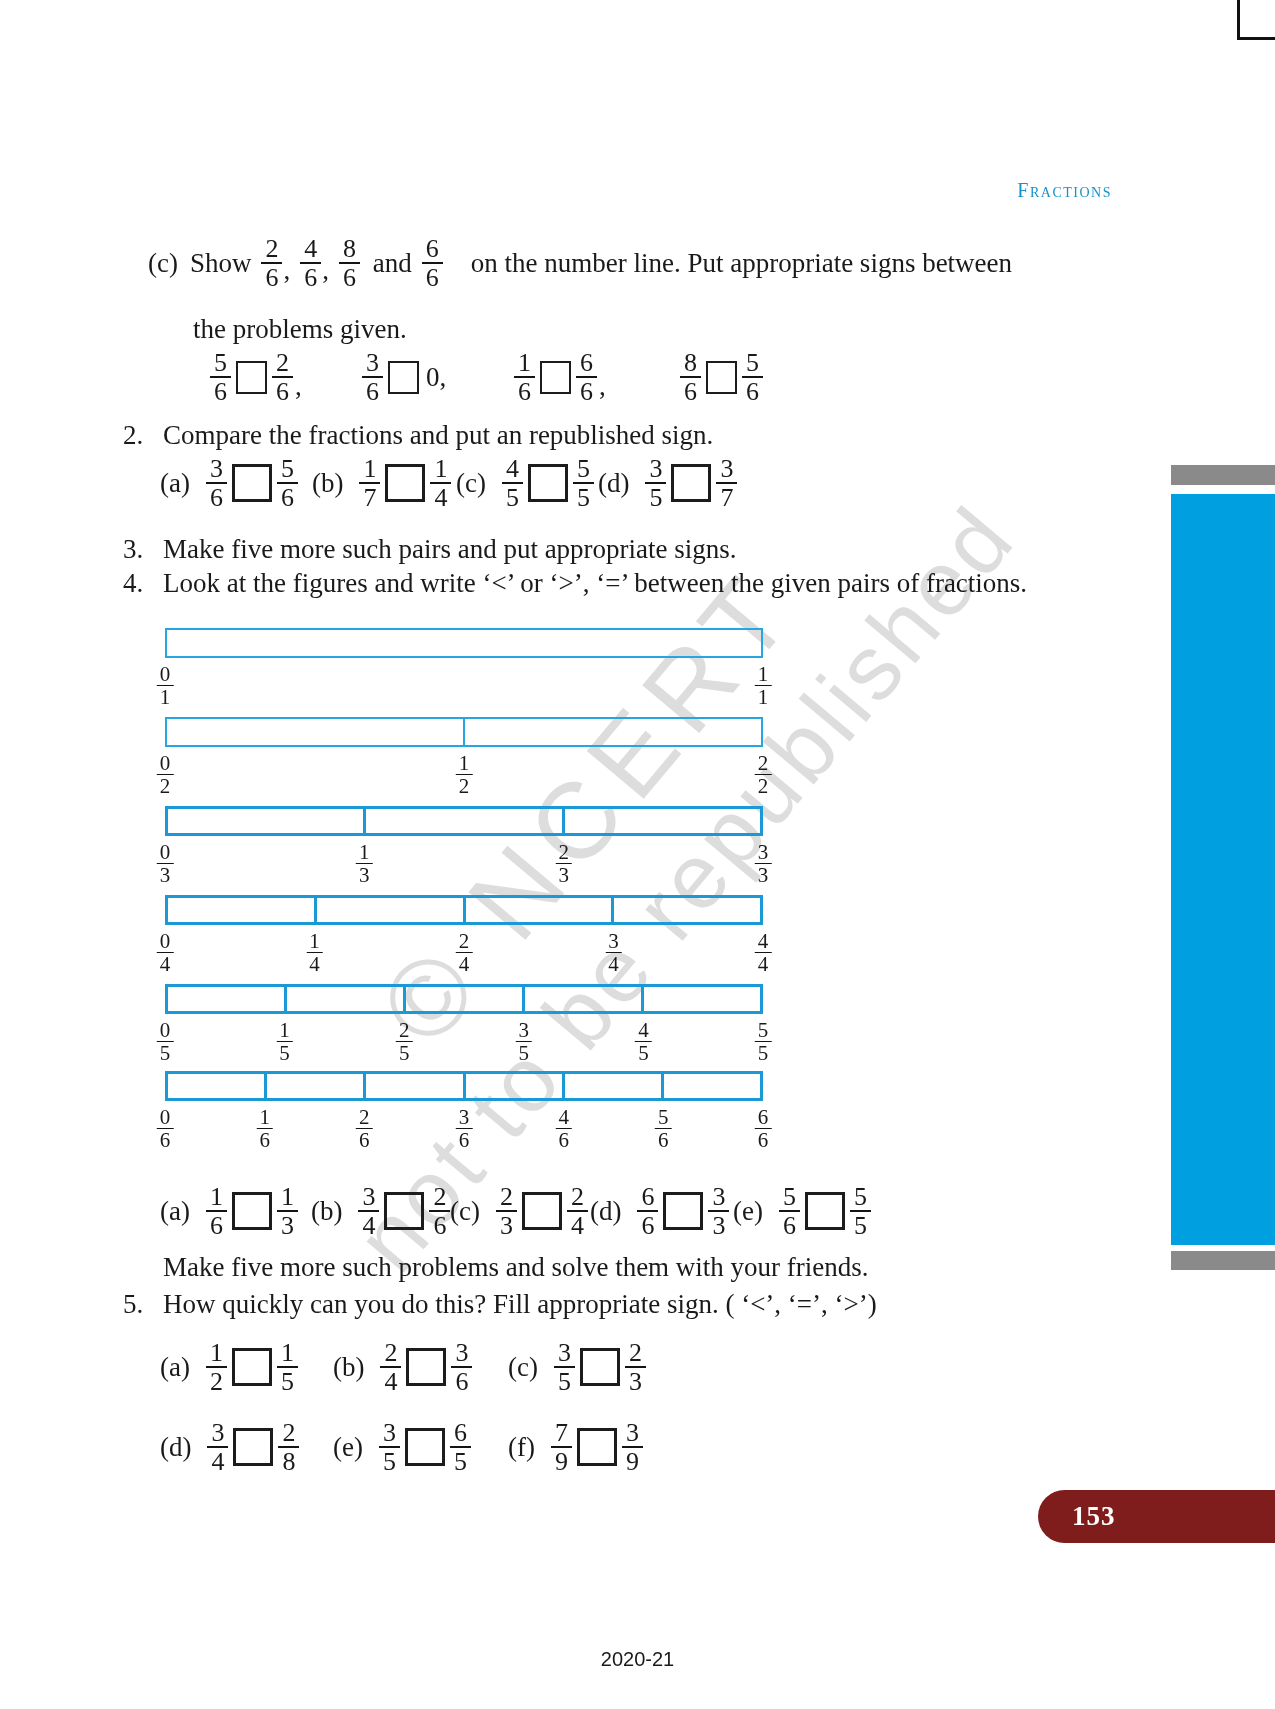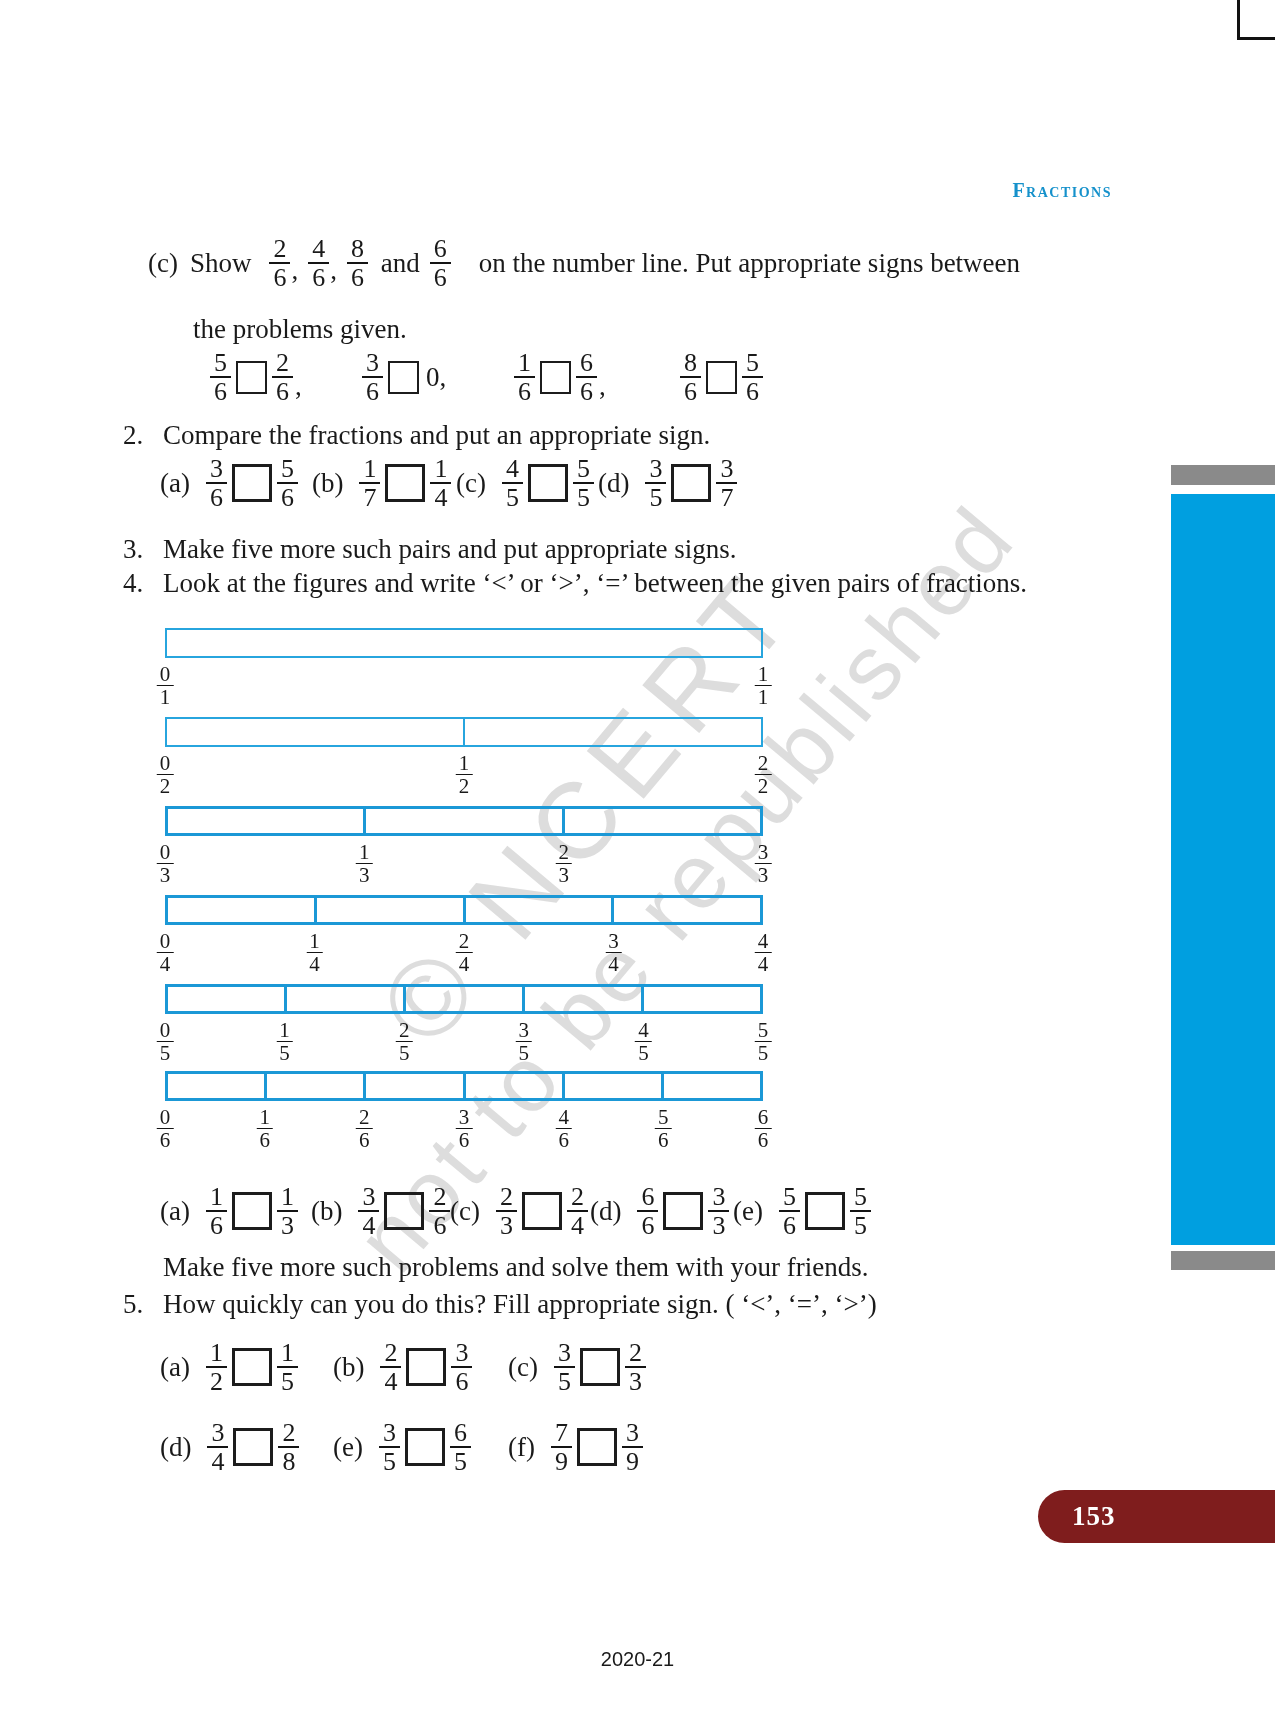--- a/index.html
+++ b/index.html
@@ -20,21 +20,21 @@
   
   #corner-mark { position:absolute; left:1237px; top:0; width:37px; height:37px;
     border-left:3px solid #111; border-bottom:3px solid #111; }
   .rail { position:absolute; left:1171px; width:104px; }
   #rail-gray-top    { top:465px;  height:20px; }
   #rail-blue        { top:494px;  height:751px; }
   #rail-gray-bottom { top:1251px; height:19px; }
   
   #chapter-header {
     position:absolute; top:179px; right:163px;
-    font-size:20px; font-weight:bold; letter-spacing:1.5px;
+    font-size:20px; font-weight:normal; letter-spacing:1.5px;
     font-variant:small-caps;
     text-align:right;
   }
   #page-badge {
     position:absolute; left:1038px; top:1490px; width:237px; height:53px;
     border-radius:27px 0 0 27px; display:flex; align-items:center;
     color:#fff; font-size:27px; font-weight:bold; padding-left:34px;
     box-sizing:border-box; letter-spacing:1px;
   }
   #footer-year {
@@ -83,21 +83,21 @@
   <div id="corner-mark"></div>
   <div id="rail-gray-top" class="rail" style="background: rgb(138, 138, 138);"></div>
   <div id="rail-blue" class="rail" style="background: rgb(0, 159, 224);"></div>
   <div id="rail-gray-bottom" class="rail" style="background: rgb(138, 138, 138);"></div>
 
   <div id="chapter-header" style="color: rgb(21, 145, 203);">Fractions</div>
 
   <div class="abs" style="left:148px; top:236px;">
     <div id="qc-line">
         <span class="word" style="margin-right: 12px;">(c)</span>
-        <span class="word" style="margin-right: 18px; font-family: Liberation Serif, serif;">Show</span>
+        <span class="word" style="margin-right: 10px; font-family: Liberation Serif, serif;">Show</span>
         <span class="frac">
           <span class="num">2</span>
           <span class="den">6</span>
         </span>
         <span class="comma">,</span>
         <span class="frac">
           <span class="num">4</span>
           <span class="den">6</span>
         </span>
         <span class="comma">,</span>
@@ -158,21 +158,21 @@
         <span class="cmp-box small"></span>
         <span class="frac">
           <span class="num">5</span>
           <span class="den">6</span>
         </span>
       </div>
     </div>
 
   <div class="abs heading" style="left:123px; top:420px;">
     <span class="qnum">2.</span>
-    <span>Compare the fractions and put an appropriate sign.</span>
+    <span>Compare the fractions and put an republished sign.</span>
   </div>
   <div id="row-2">
       <div class="pair" style="left: 160px; top: 456px;">
         <span class="pair-label">(a)</span>
         <span class="frac">
           <span class="num">3</span>
           <span class="den">6</span>
         </span>
         <span class="cmp-box"></span>
         <span class="frac">

